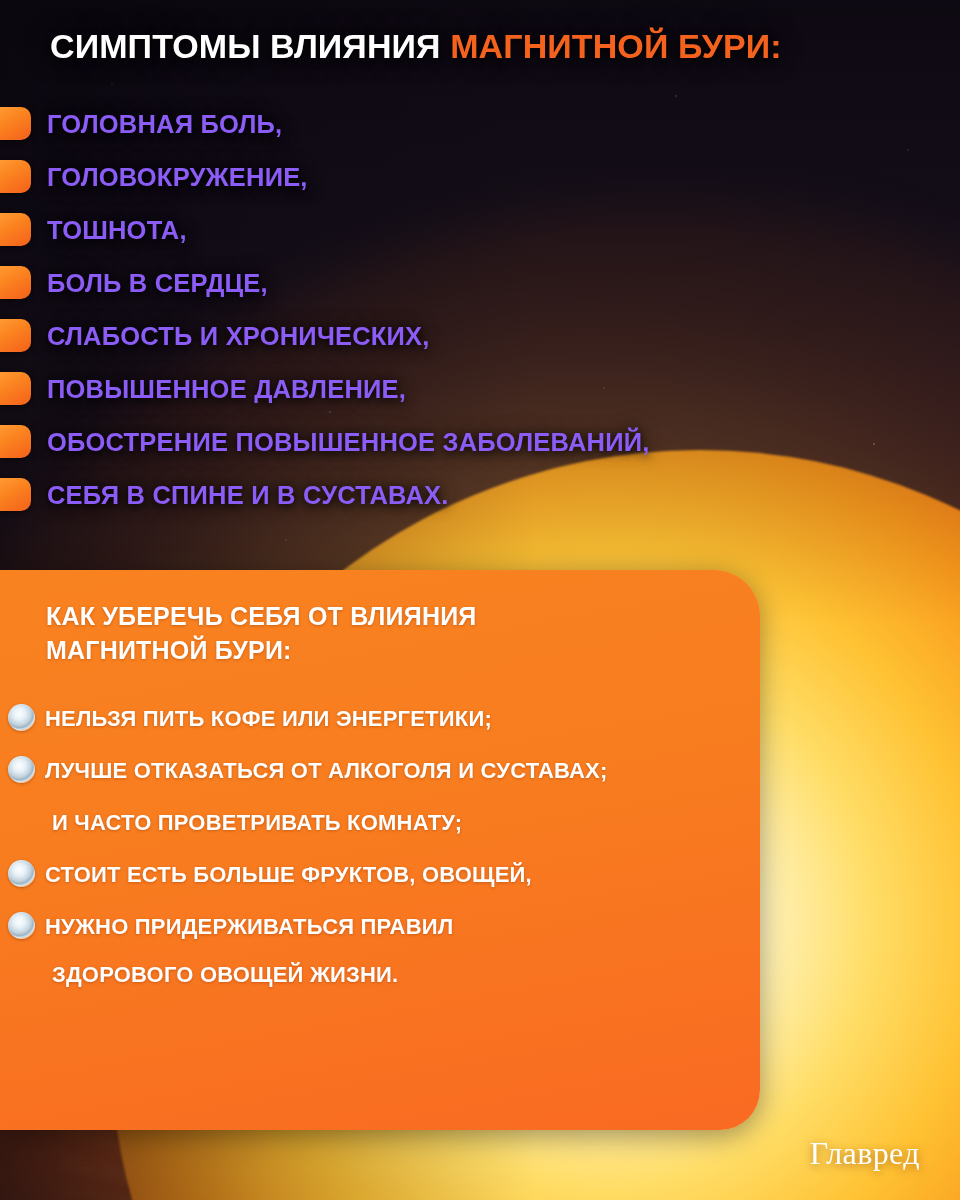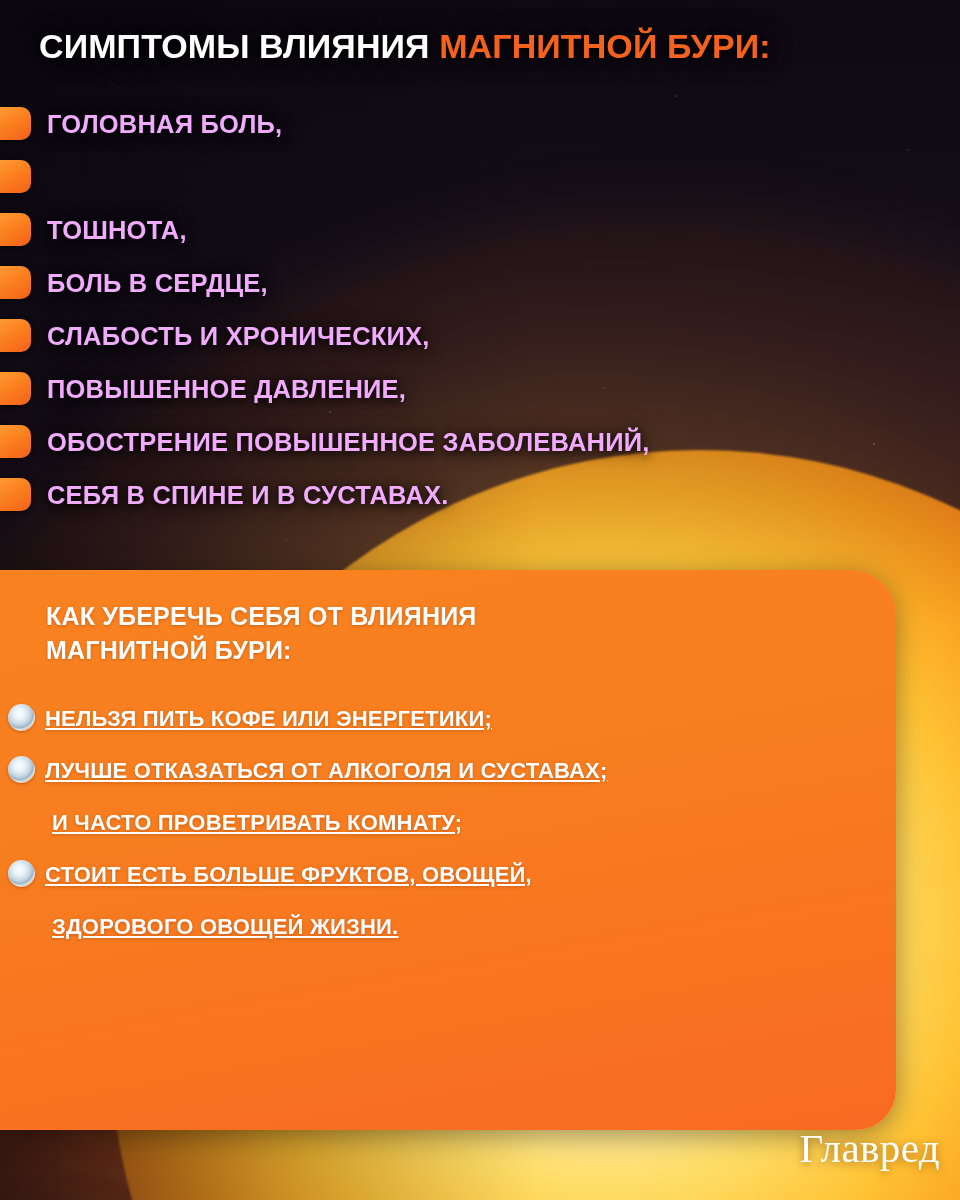--- a/index.html
+++ b/index.html
@@ -137,21 +137,21 @@
     background:
       linear-gradient(180deg, rgba(8,5,12,0.72) 0%, rgba(10,6,14,0.50) 14%, rgba(12,8,16,0.18) 34%, rgba(0,0,0,0) 52%),
       linear-gradient(90deg, rgba(8,5,12,0.58) 0%, rgba(8,5,12,0.22) 28%, rgba(0,0,0,0) 56%);
   }
 
   
   .content { position:absolute; inset:0; }
 
   
   .headline {
-    position:absolute; left:39px; top:28px;
+    position:absolute; left:50px; top:28px;
     font-size:34px; font-weight:700;
     letter-spacing:.1px;
     line-height:1.1;
     color:#ffffff;
     text-shadow:0 2px 10px rgba(0,0,0,.85), 0 0 26px rgba(0,0,0,.6);
     white-space:nowrap;
   }
   .headline .accent { color:#f4621e; }
 
   
@@ -166,30 +166,30 @@
     position:absolute; left:0; top:9px;
     width:31px; height:33px;
     border-radius:0 10px 10px 0;
     background:linear-gradient(150deg, #ff9a33 0%, #fb8420 38%, #f4601a 100%);
     box-shadow:0 1px 5px rgba(0,0,0,.55);
   }
   .sym-text {
     margin-left:47px;
     font-size:25.5px; font-weight:700;
     letter-spacing:.2px;
-    color:#f0abfc;
+    color:#8b5cf6;
     white-space:nowrap;
     text-shadow:0 2px 8px rgba(0,0,0,.9), 0 0 18px rgba(0,0,0,.55);
   }
 
   
   .panel {
     position:absolute;
     left:0; top:570px;
-    width:896px; height:560px;
+    width:760px; height:560px;
     background:linear-gradient(170deg, #f98220 0%, #f87d1f 42%, #f96a22 100%);
     border-radius:0 46px 40px 0;
     box-shadow:0 6px 28px rgba(0,0,0,.38);
   }
 
   .panel-title {
     position:absolute; left:46px; top:30px;
     font-size:25px; font-weight:700;
     line-height:1.34;
     letter-spacing:.2px;
@@ -213,30 +213,29 @@
     background:radial-gradient(circle at 42% 36%, #fdfeff 0%, #e9f2f8 24%, #c3d4e0 48%, #9fb4c4 60%, #d7e3ec 68%, #f2a45e 76%, #e07a1e 88%, #c9640f 100%);
     box-shadow:0 1px 3px rgba(120,48,0,.45), inset 0 0 2px rgba(255,255,255,.6);
   }
   .adv-text {
     margin-left:45px;
     font-size:22px; font-weight:700;
     letter-spacing:.2px;
     color:#ffffff;
     white-space:nowrap;
     text-shadow:0 1px 3px rgba(150,55,0,.45);
-    text-decoration:underline;
   }
   .adv-text.cont { margin-left:52px; }
 
   
   .watermark {
     position:absolute;
-    right:20px; bottom:28px;
+    right:40px; bottom:28px;
     font-family:"Liberation Serif", "DejaVu Serif", serif;
-    font-size:41px; font-weight:400;
+    font-size:32px; font-weight:400;
     color:#ffffff;
     letter-spacing:.4px;
     text-shadow:0 2px 8px rgba(110,45,0,.55);
   }
 </style>
 </head>
 <body>
 
 <div class="poster">
 
@@ -258,20 +257,21 @@
 
     <div class="symptoms">
 
       <div class="sym-row">
         <span class="sym-marker"></span>
         <span class="sym-text">ГОЛОВНАЯ БОЛЬ,</span>
       </div>
 
       <div class="sym-row">
         <span class="sym-marker"></span>
+        <span class="sym-text">ГОЛОВОКРУЖЕНИЕ,</span>
       </div>
 
       <div class="sym-row">
         <span class="sym-marker"></span>
         <span class="sym-text">ТОШНОТА,</span>
       </div>
 
       <div class="sym-row">
         <span class="sym-marker"></span>
         <span class="sym-text">БОЛЬ В СЕРДЦЕ,</span>
@@ -327,20 +327,24 @@
 
         <div class="adv-block">
           <div class="adv-line">
             <span class="adv-marker"></span>
             <span class="adv-text">СТОИТ ЕСТЬ БОЛЬШЕ ФРУКТОВ, ОВОЩЕЙ,</span>
           </div>
         </div>
 
         <div class="adv-block">
           <div class="adv-line">
+            <span class="adv-marker"></span>
+            <span class="adv-text">НУЖНО ПРИДЕРЖИВАТЬСЯ ПРАВИЛ</span>
+          </div>
+          <div class="adv-line">
             <span class="adv-text cont">ЗДОРОВОГО ОВОЩЕЙ ЖИЗНИ.</span>
           </div>
         </div>
 
       </div>
     </section>
 
     <div class="watermark">Главред</div>
 
   </div>

